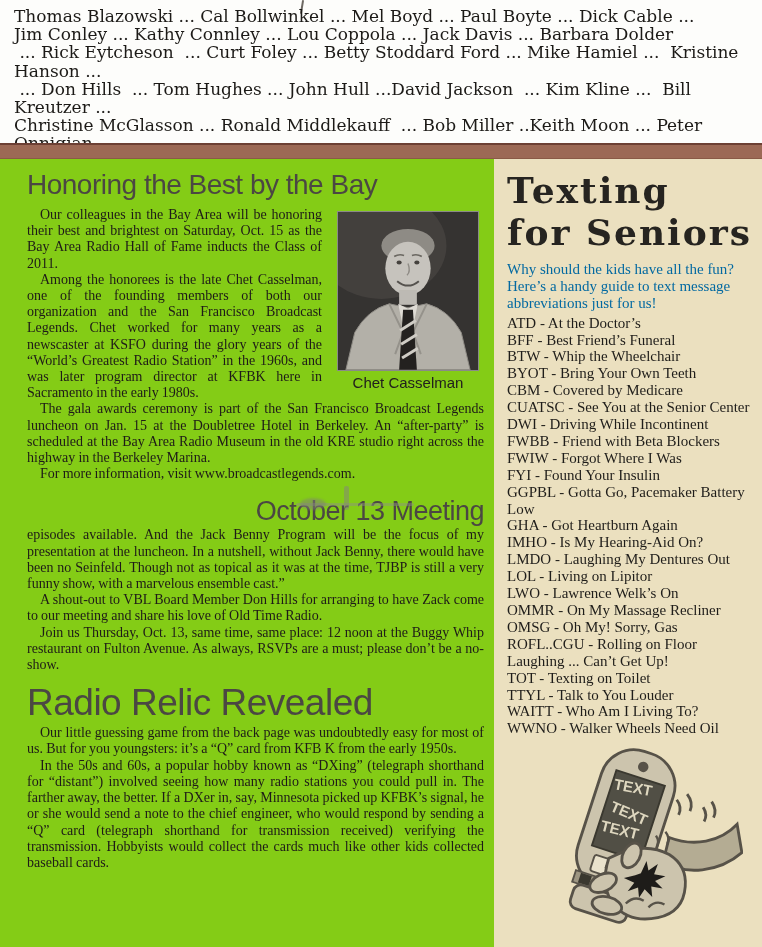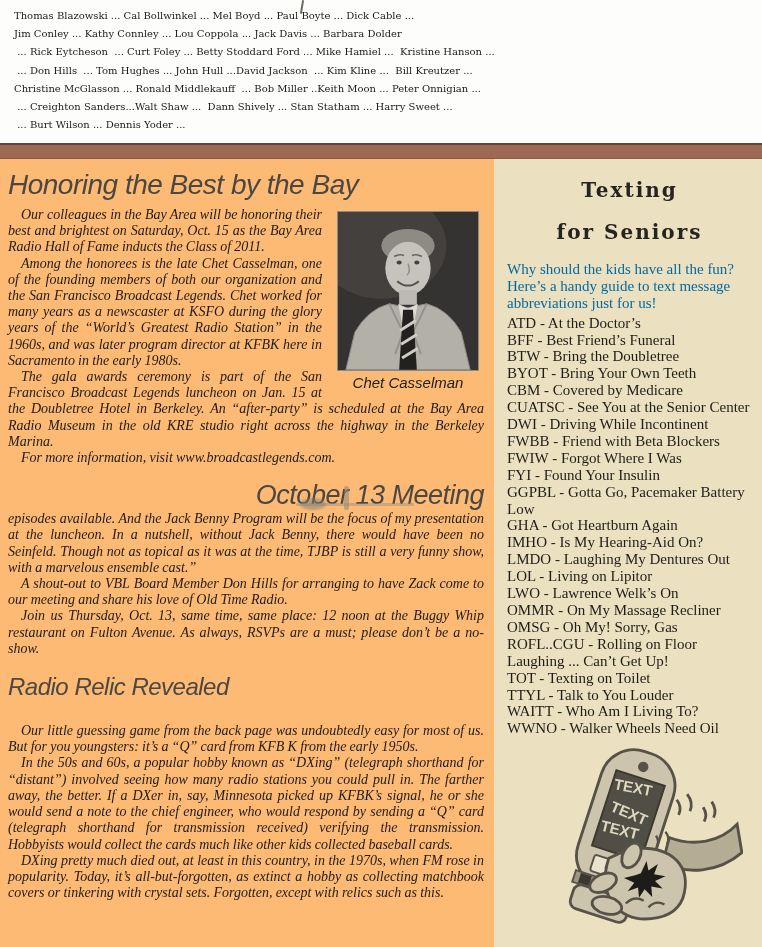--- a/index.html
+++ b/index.html
@@ -9,21 +9,21 @@
     background: #fdfdfb;
     position: relative;
     overflow: hidden;
     font-family: "Liberation Serif", serif;
     color: #1e1b18;
   }
   
   .names-block {
     position: absolute; top: 7px; left: 14px; right: 8px;
     font-family: "DejaVu Serif", serif;
-    font-size: 10px; line-height: 18.2px;
+    font-size: 17px; line-height: 18.2px;
     color: #1c1a17;
   }
   .names-line { white-space: pre-wrap; }
   .pen-mark {
     position: absolute; top: 0; left: 301px;
     width: 2px; height: 14px; background: #4a443d;
     transform: rotate(9deg); border-radius: 2px; opacity: .8;
   }
   
   .divider-bar {
@@ -31,38 +31,37 @@
     background: #9c6955;
     border-top: 2px solid #6d4034;
     border-bottom: 1px solid #8a5a46;
   }
   
   .main {
     position: absolute; top: 159px; left: 0; width: 762px; bottom: 0;
     display: flex; align-items: stretch;
   }
   .left-col {
-    width: 494px; background: #fdba74;
-    padding: 8px 10px 0 8px;
-    font-style: italic;
+    width: 494px; background: #84cc16;
+    padding: 8px 10px 0 27px;
   }
   .right-col {
     flex: 1; background: #ebe0bf;
     padding: 10px 10px 0 13px;
     color: #201e1b;
   }
   
   .headline {
     font-family: "Liberation Sans", sans-serif;
     font-weight: 400; color: #4b4743;
     letter-spacing: -0.5px;
   }
   .h1 { font-size: 28px; line-height: 32px; margin: 2px 0 6px; }
   .h2 { font-size: 27px; line-height: 31px; margin: 14px 0 0; clear: both; text-align: right; }
-  .h3 { font-size: 24px; line-height: 32px; margin: 14px 0 20px; clear: both; }
+  .h3 { font-size: 37px; line-height: 32px; margin: 14px 0 6px; clear: both; }
   .subhead {
     font-family: "Liberation Sans", sans-serif;
     font-size: 15px; color: #2e2c29; margin: 1px 0 5px;
   }
   .body-p {
     font-size: 14px; line-height: 16.2px;
     text-align: justify; text-indent: 13px;
     word-spacing: -0.3px;
   }
   .no-indent { text-indent: 0; }
@@ -87,21 +86,21 @@
     background: #7f7d78; opacity: .5; border-radius: 50%; filter: blur(1px);
   }
   .smudge-blob2 {
     position: absolute; top: 486px; left: 344px; width: 5px; height: 24px;
     background: #85837e; opacity: .5; border-radius: 2px; filter: blur(0.5px);
   }
   
   .texting-title {
     font-family: "DejaVu Serif", serif;
     font-weight: bold; color: #262420;
-    text-align: center; font-size: 20px; line-height: 42px;
+    text-align: left; font-size: 36px; line-height: 42px;
     letter-spacing: 2px;
   }
   .right-intro {
     font-size: 15px; line-height: 17.2px;
     margin: 8px 0 2px; color: #0369a1;
   }
   .abbrev-list { margin-top: 1px; }
   .abbrev-item {
     font-size: 15px; line-height: 16.9px;
     color: #1f1d1a;
@@ -169,35 +168,34 @@
       <div class="headline h2">October 13 Meeting</div>
       <p class="body-p no-indent">episodes available. And the Jack Benny Program will be the focus of my presentation at the luncheon. In a nutshell, without Jack Benny, there would have been no Seinfeld. Though not as topical as it was at the time, TJBP is still a very funny show, with a marvelous ensemble cast.”</p>
       <p class="body-p">A shout-out to VBL Board Member Don Hills for arranging to have Zack come to our meeting and share his love of Old Time Radio.</p>
       <p class="body-p">Join us Thursday, Oct. 13, same time, same place: 12 noon at the Buggy Whip restaurant on Fulton Avenue. As always, RSVPs are a must; please don’t be a no-show.</p>
     </div>
 
     <div>
       <div class="headline h3">Radio Relic Revealed</div>
       <p class="body-p">Our little guessing game from the back page was undoubtedly easy for most of us. But for you youngsters: it’s a “Q” card from KFB K from the early 1950s.</p>
       <p class="body-p">In the 50s and 60s, a popular hobby known as “DXing” (telegraph shorthand for “distant”) involved seeing how many radio stations you could pull in. The farther away, the better. If a DXer in, say, Minnesota picked up KFBK’s signal, he or she would send a note to the chief engineer, who would respond by sending a “Q” card (telegraph shorthand for transmission received) verifying the transmission. Hobbyists would collect the cards much like other kids collected baseball cards.</p>
-      <p class="body-p">DXing pretty much died out, at least in this country, in the 1970s, when FM rose in popularity. Today, it’s all-but-forgotten, as extinct a hobby as collecting matchbook covers or tinkering with crystal sets. Forgotten, except with relics such as this.</p>
     </div>
 
   </div>
 
   <div class="right-col">
     <div class="texting-title">Texting</div>
     <div class="texting-title">for Seniors</div>
 
     <div class="right-intro">Why should the kids have all the fun? Here’s a handy guide to text message abbreviations just for us!</div>
 
     <div class="abbrev-list">
       <div class="abbrev-item">ATD - At the Doctor’s</div>
       <div class="abbrev-item">BFF - Best Friend’s Funeral</div>
-      <div class="abbrev-item">BTW - Bring the Doubletree</div>
+      <div class="abbrev-item">BTW - Whip the Wheelchair</div>
       <div class="abbrev-item">BYOT - Bring Your Own Teeth</div>
       <div class="abbrev-item">CBM - Covered by Medicare</div>
       <div class="abbrev-item">CUATSC - See You at the Senior Center</div>
       <div class="abbrev-item">DWI - Driving While Incontinent</div>
       <div class="abbrev-item">FWBB - Friend with Beta Blockers</div>
       <div class="abbrev-item">FWIW - Forgot Where I Was</div>
       <div class="abbrev-item">FYI - Found Your Insulin</div>
       <div class="abbrev-item">GGPBL - Gotta Go, Pacemaker Battery Low</div>
       <div class="abbrev-item">GHA - Got Heartburn Again</div>
       <div class="abbrev-item">IMHO - Is My Hearing-Aid On?</div>

